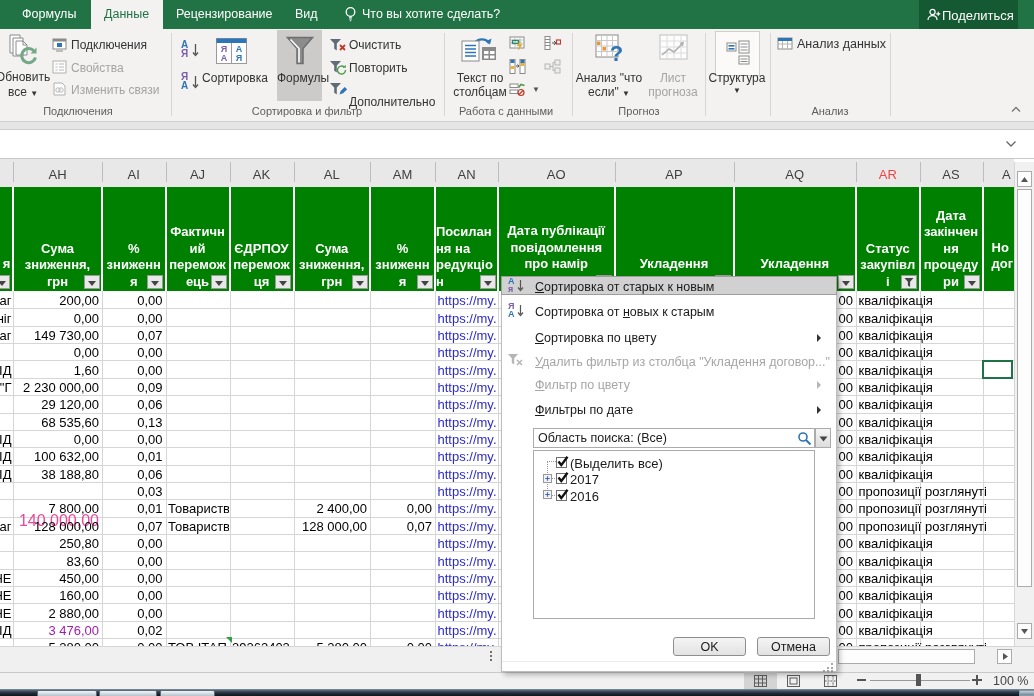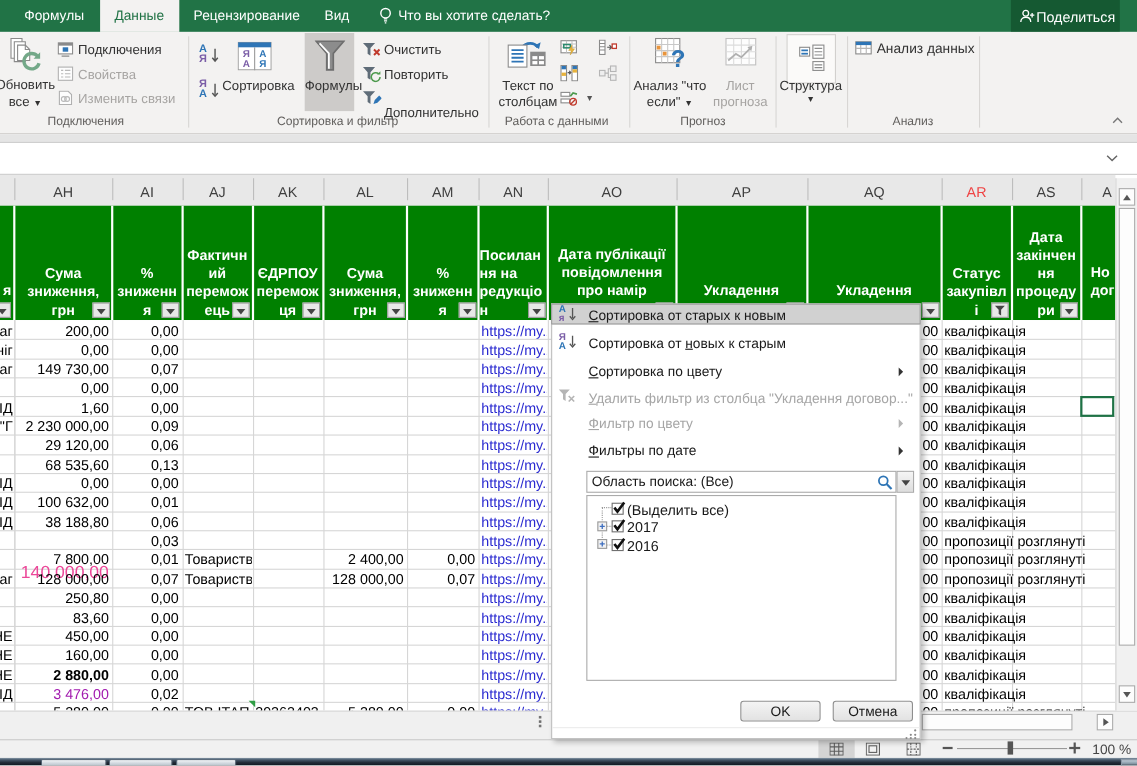--- a/index.html
+++ b/index.html
@@ -460,21 +460,21 @@
 <div class="ab clip " style="left:437.5px;top:570.8px;width:59.5px;font-size:13px;color:#000;color:#2a2ad0;font-size:13px;">https://my.z</div>
 <div class="ab clip num" style="left:736.5px;top:570.8px;width:116.5px;font-size:13px;color:#000;">00</div>
 <div class="ab clip " style="left:858.5px;top:570.8px;width:152.5px;font-size:13px;color:#000;">кваліфікація</div>
 <div class="ab clip num" style="left:-17px;top:588.2px;width:28.5px;font-size:13px;color:#000;">НЕ</div>
 <div class="ab clip num" style="left:16px;top:588.2px;width:83px;font-size:13px;color:#000;">160,00</div>
 <div class="ab clip num" style="left:105px;top:588.2px;width:57.5px;font-size:13px;color:#000;">0,00</div>
 <div class="ab clip " style="left:437.5px;top:588.2px;width:59.5px;font-size:13px;color:#000;color:#2a2ad0;font-size:13px;">https://my.z</div>
 <div class="ab clip num" style="left:736.5px;top:588.2px;width:116.5px;font-size:13px;color:#000;">00</div>
 <div class="ab clip " style="left:858.5px;top:588.2px;width:152.5px;font-size:13px;color:#000;">кваліфікація</div>
 <div class="ab clip num" style="left:-17px;top:605.5px;width:28.5px;font-size:13px;color:#000;">НЕ</div>
-<div class="ab clip num" style="left:16px;top:605.5px;width:83px;font-size:13px;color:#000;font-weight:bold;">2&nbsp;880,00</div>
+<div class="ab clip num" style="left:16px;top:605.5px;width:83px;font-size:13px;color:#000;">2&nbsp;880,00</div>
 <div class="ab clip num" style="left:105px;top:605.5px;width:57.5px;font-size:13px;color:#000;">0,00</div>
 <div class="ab clip " style="left:437.5px;top:605.5px;width:59.5px;font-size:13px;color:#000;color:#2a2ad0;font-size:13px;">https://my.z</div>
 <div class="ab clip num" style="left:736.5px;top:605.5px;width:116.5px;font-size:13px;color:#000;">00</div>
 <div class="ab clip " style="left:858.5px;top:605.5px;width:152.5px;font-size:13px;color:#000;">кваліфікація</div>
 <div class="ab clip num" style="left:-17px;top:622.9px;width:28.5px;font-size:13px;color:#000;">ВІД</div>
 <div class="ab clip num" style="left:16px;top:622.9px;width:83px;font-size:13px;color:#a21caf;">3&nbsp;476,00</div>
 <div class="ab clip num" style="left:105px;top:622.9px;width:57.5px;font-size:13px;color:#000;">0,02</div>
 <div class="ab clip " style="left:437.5px;top:622.9px;width:59.5px;font-size:13px;color:#000;color:#2a2ad0;font-size:13px;">https://my.z</div>
 <div class="ab clip num" style="left:736.5px;top:622.9px;width:116.5px;font-size:13px;color:#000;">00</div>
 <div class="ab clip " style="left:858.5px;top:622.9px;width:152.5px;font-size:13px;color:#000;">кваліфікація</div>

